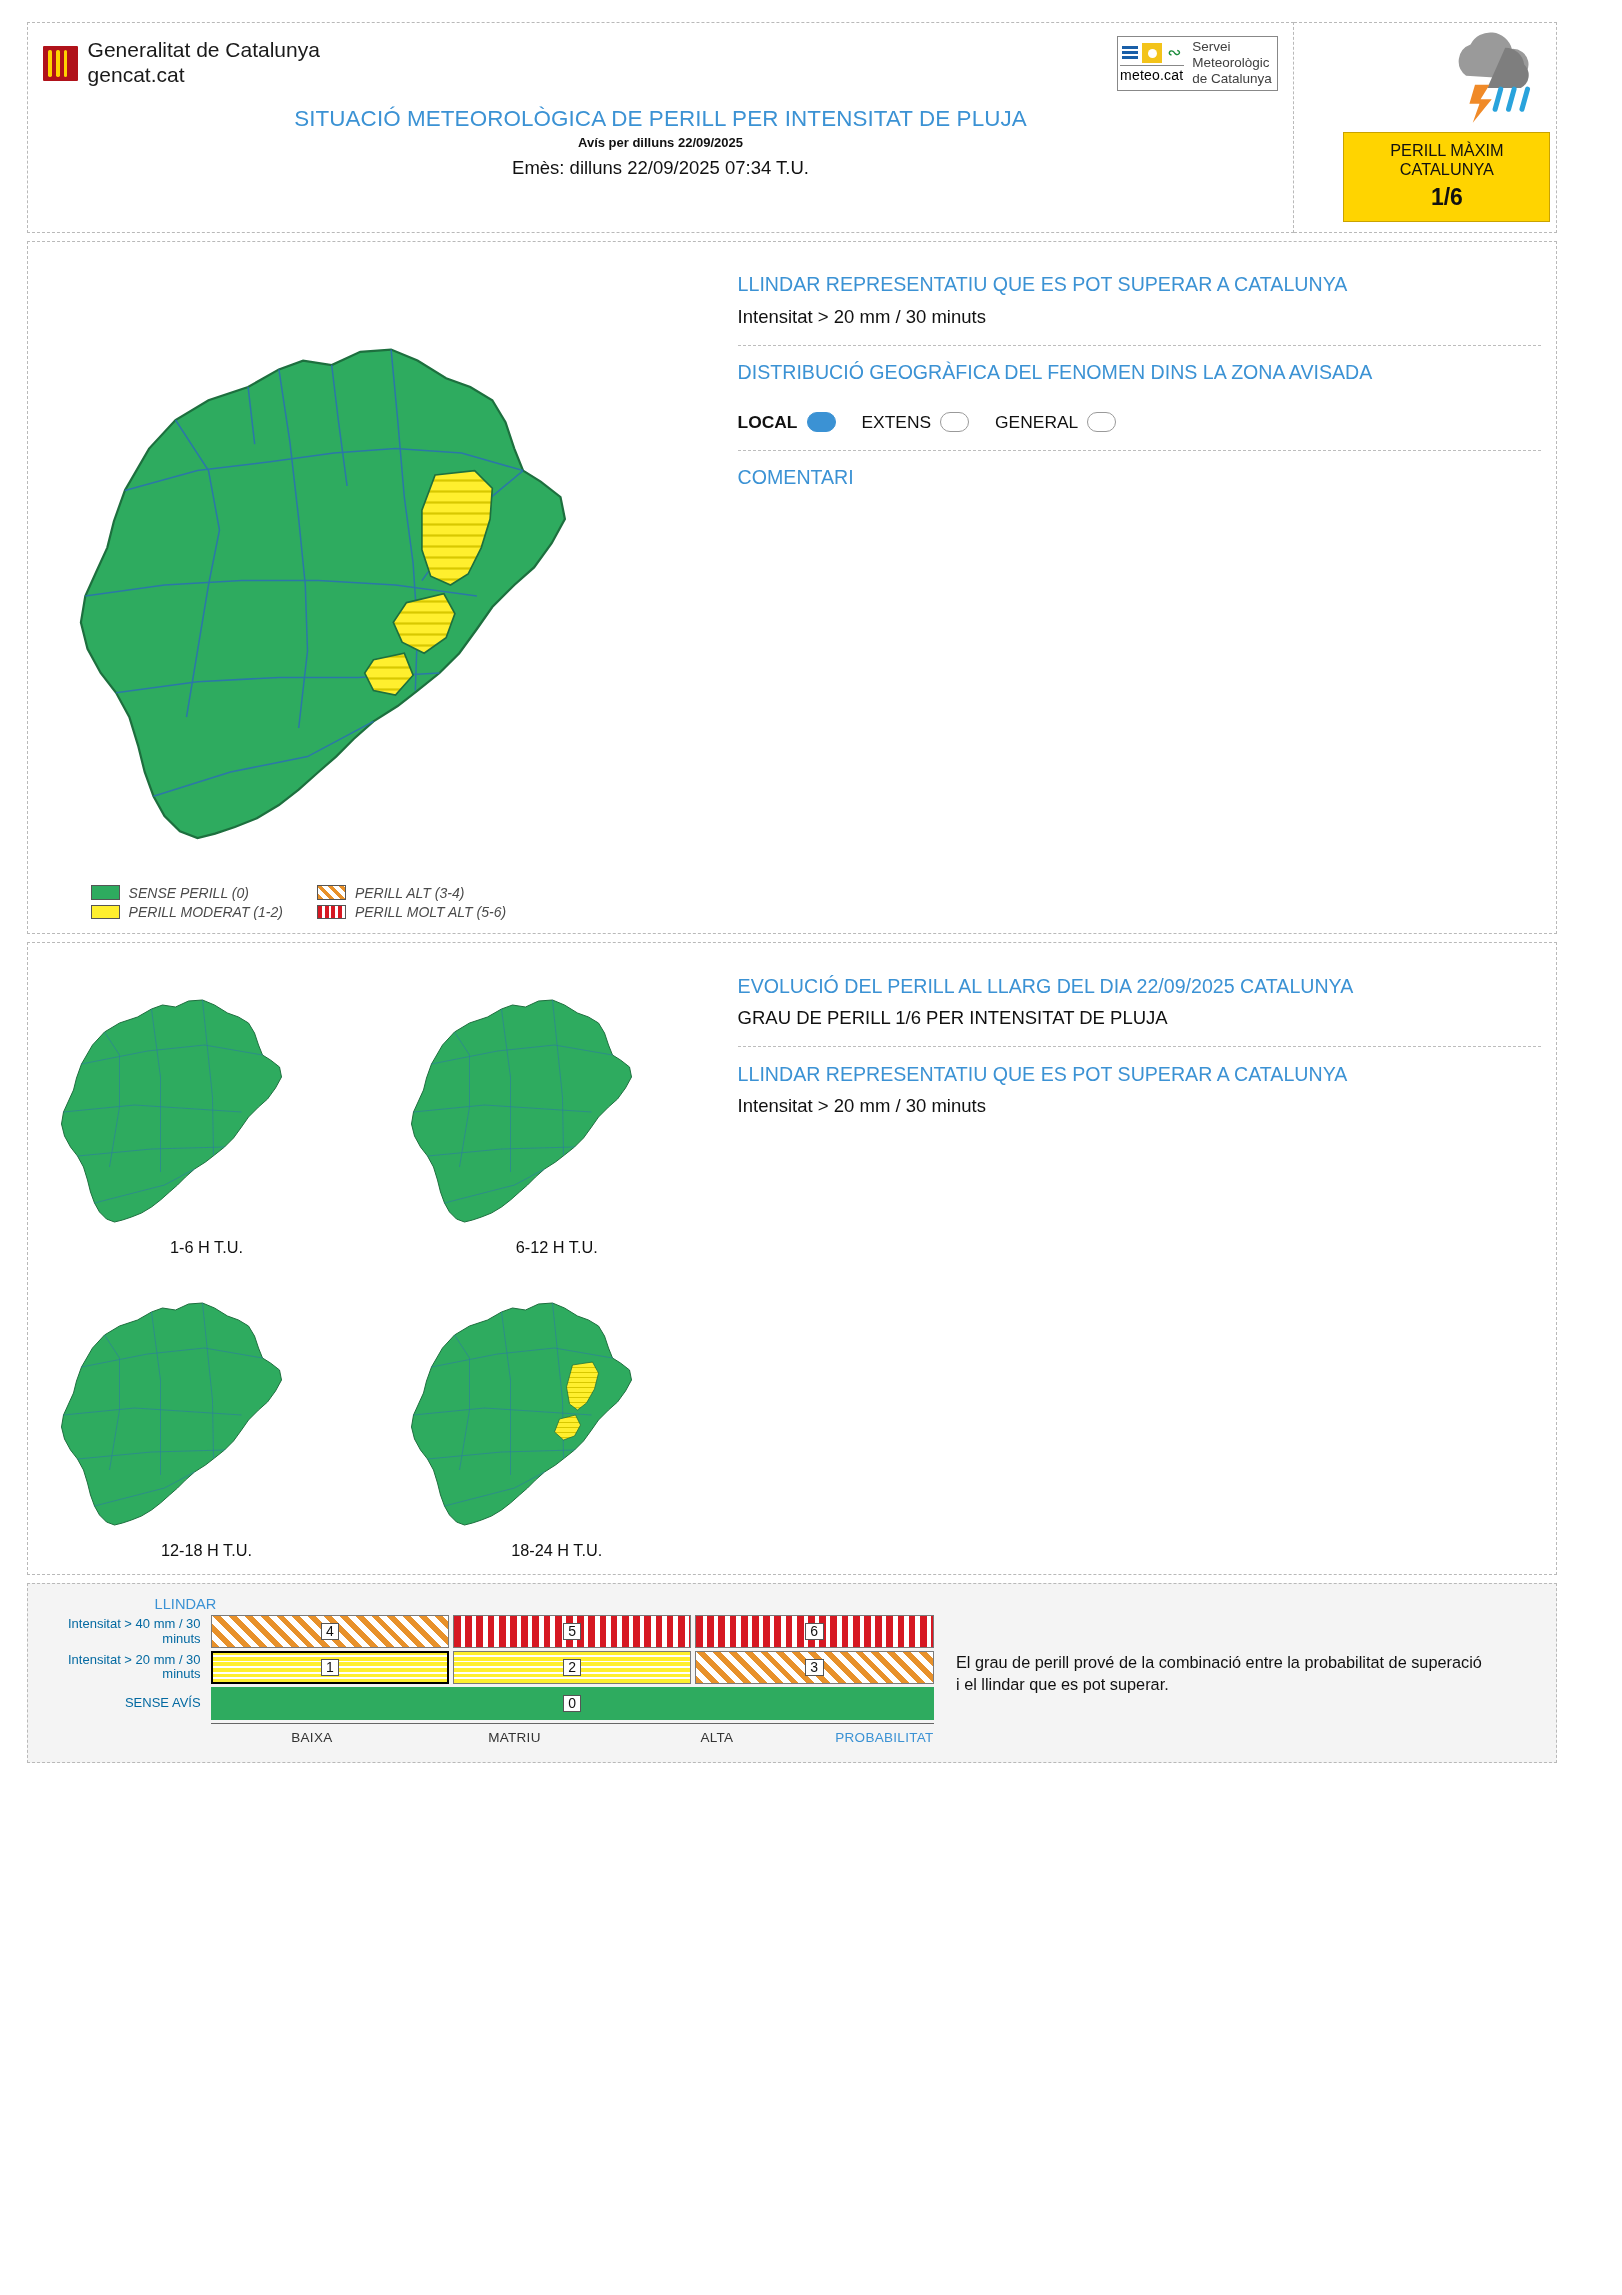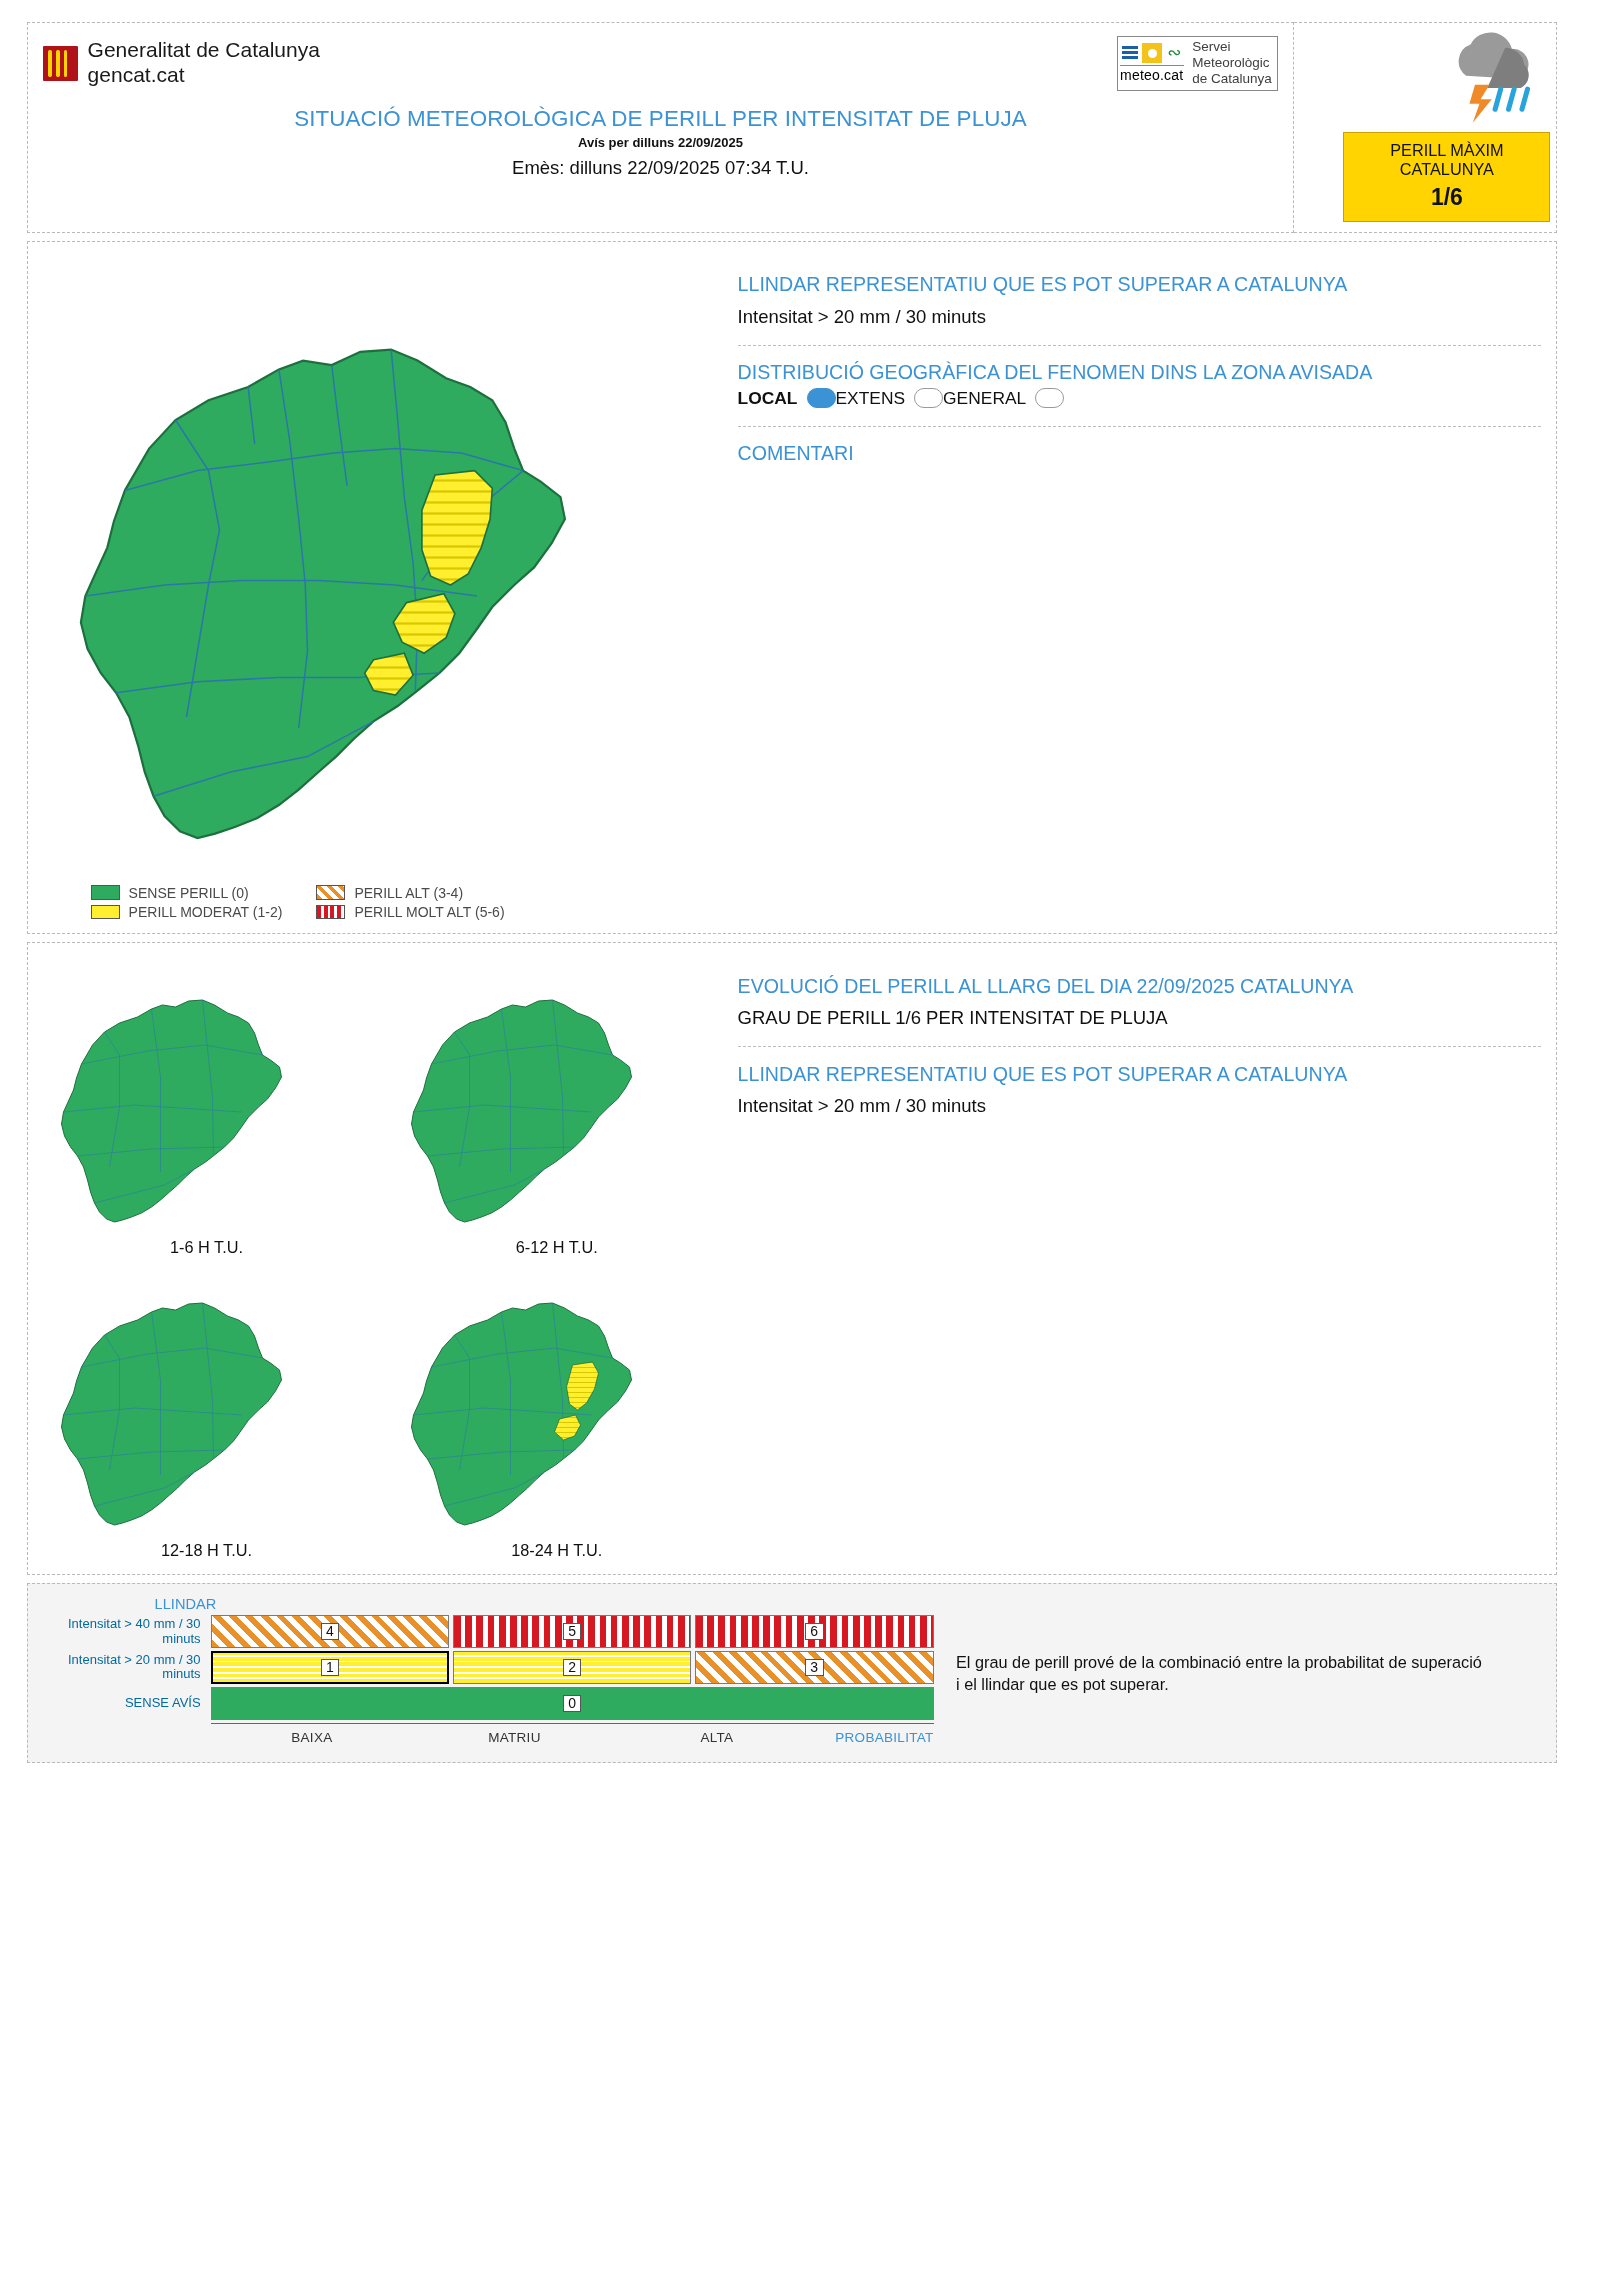--- a/index.html
+++ b/index.html
@@ -162,41 +162,42 @@
     font-size: 18.5px;
     margin-top: 9px;
   }
   .divider {
     border-top: 0.6px dashed #bdbdbd;
     margin: 17px 0 14.6px 0;
   }
   .dist-row {
     display: flex;
     align-items: center;
-    margin-top: 3px;
+    gap: 26px;
+    margin-top: 27px;
   }
   .dist-item { display: flex; align-items: center; gap: 9px; }
   .dist-item .lbl { font-size: 17.4px; color: #111; }
   .dist-item .lbl.active { font-weight: bold; }
   .radio {
     width: 29px; height: 20px;
     border-radius: 10px;
     border: 1.1px solid #9a9a9a;
     background: #fff;
   }
   .radio.on { background: #3b92d4; border-color: #3b92d4; }
 
   
   .legend {
     margin-top: 13.5px;
     display: flex;
     gap: 34px;
     padding-left: 48px;
   }
-  .legend-col { display: flex; flex-direction: column; gap: 3.4px;}
+  .legend-col { display: flex; flex-direction: column; gap: 3.4px; font-style: italic;}
   .legend-row { display:flex; align-items:center; gap: 9px; }
   .sw { width: 29px; height: 14.6px; border: 0.6px solid #555;}
   .sw.green { background:#2eab5f; }
   .sw.yellow { background:#ffef2e; }
   .sw.orange {
     background: repeating-linear-gradient(45deg,#e8912a 0 3.9px,#ffffff 3.9px 7.8px);
   }
   .sw.red {
     background: repeating-linear-gradient(90deg,#d61822 0 3.9px,#ffffff 3.9px 6.7px);
   }

